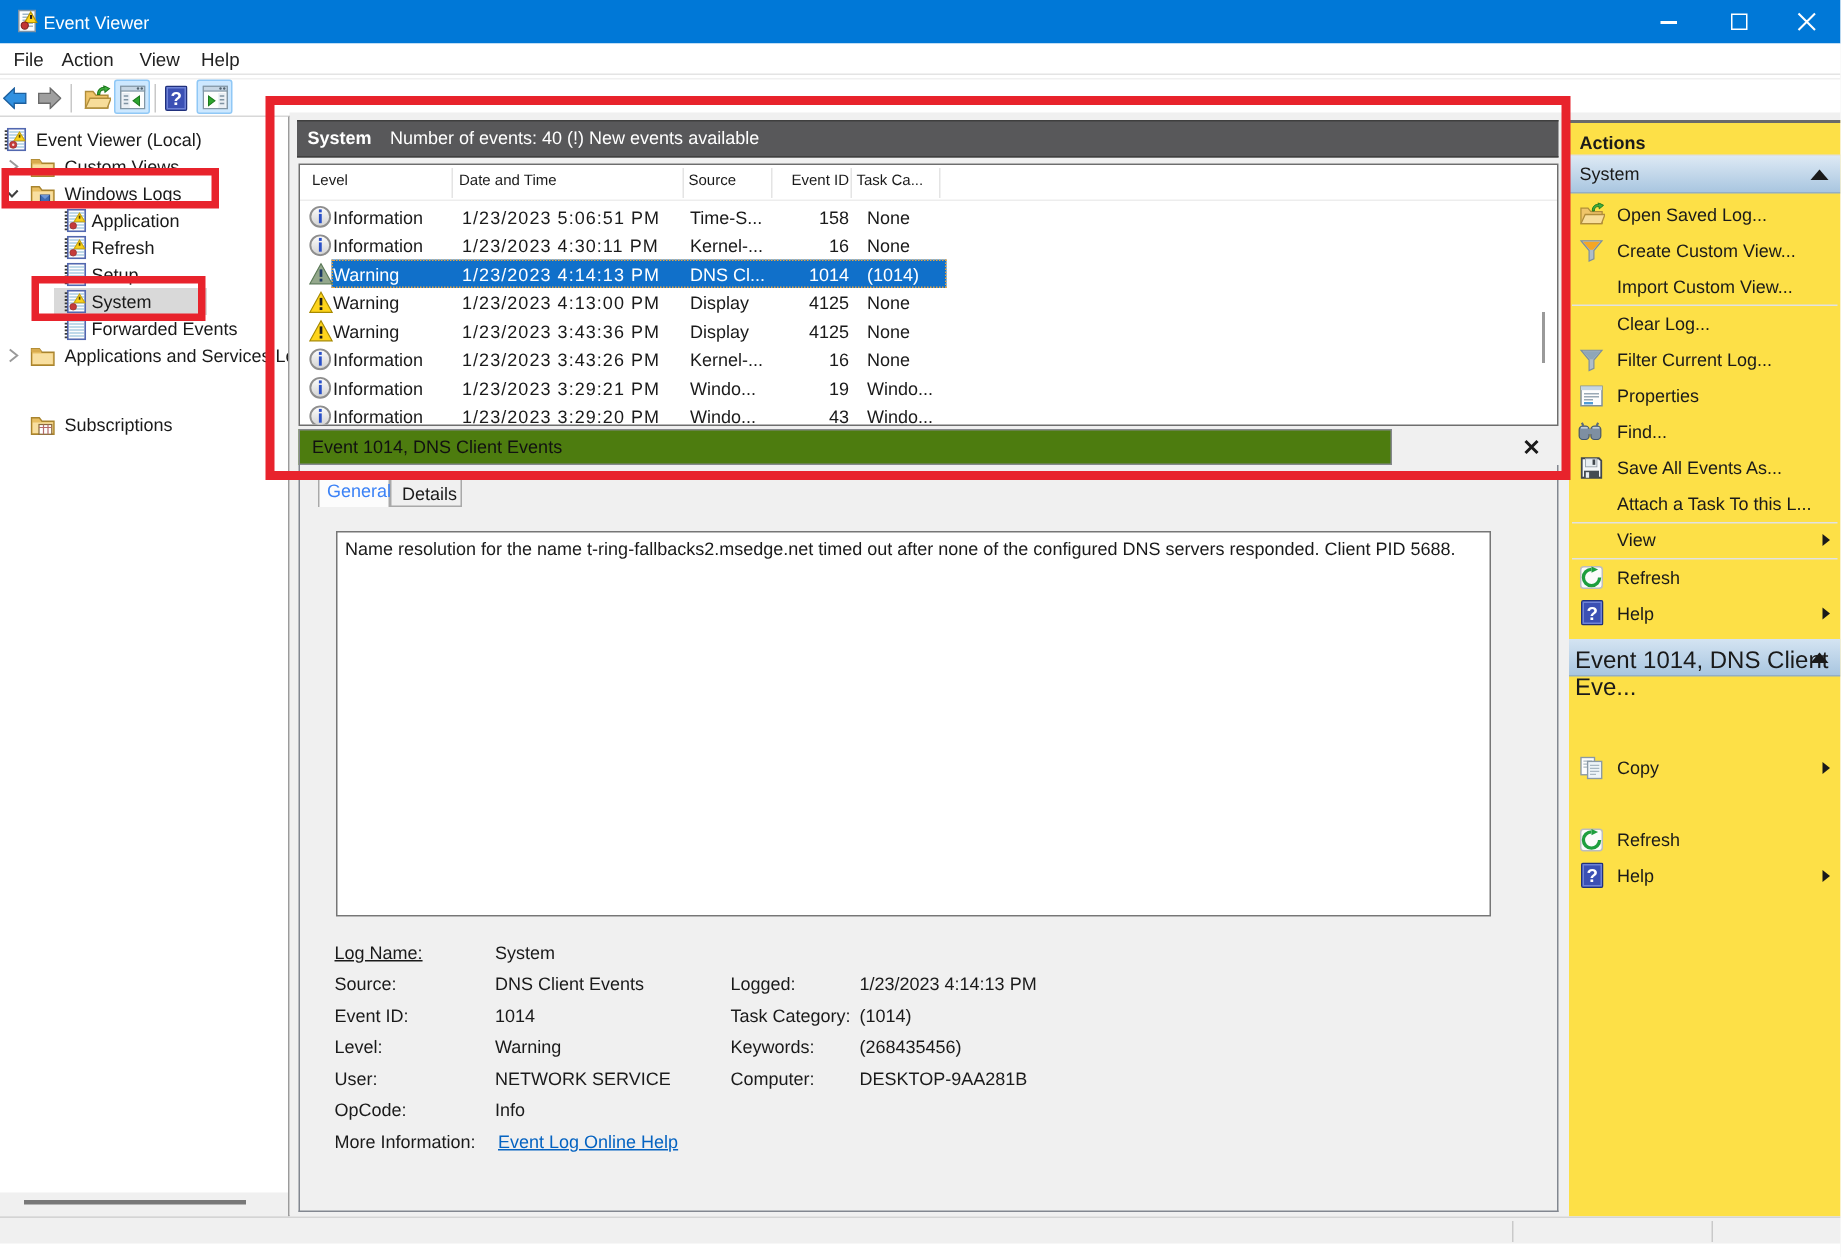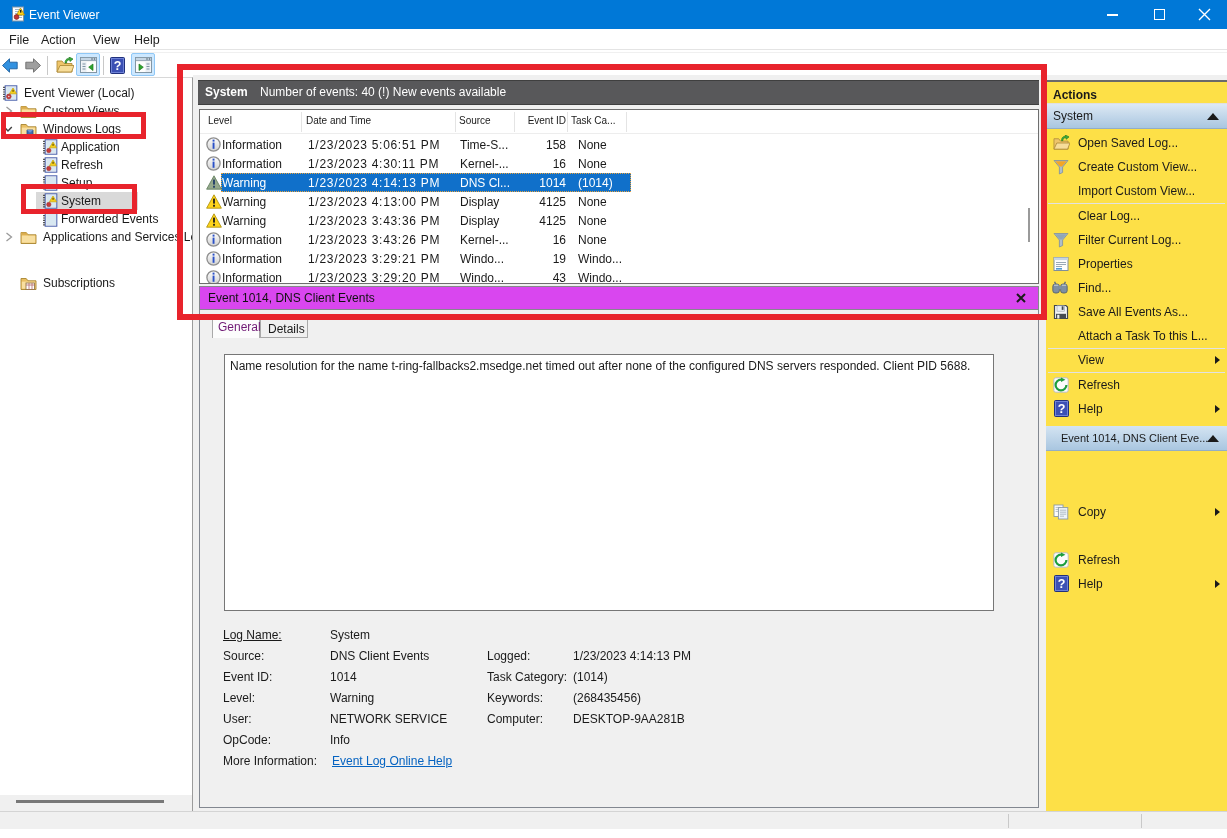--- a/index.html
+++ b/index.html
@@ -20,21 +20,21 @@
   #treepanel{left:0;top:77px;width:193px;height:734px;background:#fff;border-right:1px solid #9b9b9b;border-top:1px solid #d8d8d8;border-bottom:1px solid #9b9b9b;box-sizing:border-box;}
   .trow{position:absolute;height:18px;left:0;width:100%;}
   .tlabel{position:absolute;top:2px;font-size:12px;color:#1a1a1a;white-space:nowrap;}
   #centerbg{left:193px;top:75px;width:853px;height:736px;background:#f0f0f0;}
   #sysbar{left:198px;top:80px;width:841px;height:25px;background:#58585a;border-top:1px solid #3f3f3f;border-bottom:1px solid #3f3f3f;box-sizing:border-box;}
   #listbox{left:199px;top:109px;width:840px;height:175px;background:#fff;border:1px solid #6e6e6e;box-sizing:border-box;overflow:hidden;}
   .colsep{position:absolute;top:2px;width:1px;height:20px;background:#e4e4e4;}
   .hdrtx{position:absolute;top:5px;font-size:10px;color:#1a1a1a;white-space:nowrap;}
   .lrow{position:absolute;left:0;width:100%;height:19px;}
   .ltx{position:absolute;top:3px;font-size:12px;color:#1a1a1a;white-space:nowrap;}
-  #prevbar{left:199px;top:286px;width:840px;height:24px;background:#d946ef;border:1px solid #85888c;box-sizing:border-box;}
+  #prevbar{left:199px;top:286px;width:729px;height:24px;background:#4d7c0f;border:1px solid #85888c;box-sizing:border-box;}
   #prevpane{left:199px;top:310px;width:840px;height:498px;background:#f0f0f0;border:1px solid #828790;border-top:none;box-sizing:border-box;}
   .fieldlbl{position:absolute;font-size:12px;color:#1a1a1a;white-space:nowrap;}
   #actions{left:1046px;top:80px;width:181px;height:731px;background:#fde047;border-top:2px solid #6a6a6a;box-sizing:border-box;}
   .acthdr{position:absolute;left:0;width:181px;height:25px;background:linear-gradient(#dde9f4,#a9c6e0);border-bottom:1px solid #93aec6;box-sizing:border-box;}
   .actitem{position:absolute;left:0;width:181px;height:24px;}
   .actlbl{position:absolute;left:32px;top:5px;font-size:12px;color:#1a1a1a;white-space:nowrap;}
   .actsep{position:absolute;left:2px;width:177px;height:1px;background:#e2e2e2;}
   .arr-r{position:absolute;right:7px;top:8px;width:0;height:0;border-left:5px solid #1a1a1a;border-top:4px solid transparent;border-bottom:4px solid transparent;}
   .arr-up{position:absolute;right:8px;top:9px;width:0;height:0;border-bottom:7px solid #1a1a1a;border-left:6px solid transparent;border-right:6px solid transparent;}
   #statusbar{left:0;top:811px;width:1227px;height:18px;background:#f0f0f0;border-top:1px solid #d4d4d4;box-sizing:border-box;}
@@ -492,21 +492,21 @@
     <path d="M1 1 L9 9 M9 1 L1 9" stroke="#1a1a1a" stroke-width="2"></path>
   </svg>
 </div>
 
 <div class="abs" id="prevpane">
 
   <div style="position:absolute;left:60px;top:9px;width:48px;height:19px;background:#f0f0f0;border:1px solid #a9a9a9;box-sizing:border-box;">
     <div style="position:absolute;left:7px;top:2px;font-size:12px;color:#1a1a1a;">Details</div>
   </div>
   <div style="position:absolute;left:12px;top:6px;width:48px;height:22px;background:#fcfcfc;border:1px solid #a9a9a9;border-bottom:none;box-sizing:border-box;">
-    <div style="position:absolute;left:5px;top:3px;font-size:12px;color:#701a75;">General</div>
+    <div style="position:absolute;left:5px;top:3px;font-size:12px;color:#3b82f6;">General</div>
   </div>
 
   <div style="position:absolute;left:24px;top:44px;width:770px;height:257px;background:#fff;border:1px solid #767676;box-sizing:border-box;">
     <div style="position:absolute;left:5px;top:4px;font-size:12px;color:#1a1a1a;white-space:nowrap;">Name resolution for the name t-ring-fallbacks2.msedge.net timed out after none of the configured DNS servers responded. Client PID 5688.</div>
   </div>
 
   <div class="fieldlbl" style="left:23px;top:318px;text-decoration:underline;">Log Name:</div>
   <div class="fieldlbl" style="left:130px;top:318px;">System</div>
   <div class="fieldlbl" style="left:23px;top:339px;">Source:</div>
   <div class="fieldlbl" style="left:130px;top:339px;">DNS Client Events</div>
@@ -598,21 +598,21 @@
     <div class="actlbl">Refresh</div>
   </div>
   <div class="actitem" style="top:315px;">
     <svg class="icon" style="left:8px;top:3px" width="15" height="17">
         <use href="#sym-help"></use>
       </svg>
     <div class="actlbl">Help</div>
     <div class="arr-r"></div>
   </div>
   <div class="acthdr" style="top:344px;background:linear-gradient(#d4e4f2,#a9c6e0);">
-    <div style="position:absolute;left:15px;top:6px;font-size:11px;color:#1a1a1a;">Event 1014, DNS Client Eve...</div>
+    <div style="position:absolute;left:4px;top:6px;font-size:16px;color:#1a1a1a;">Event 1014, DNS Client Eve...</div>
     <div class="arr-up"></div>
   </div>
   <div class="actitem" style="top:418px;">
     <svg class="icon" style="left:7px;top:4px" width="16" height="16">
         <use href="#sym-copy"></use>
       </svg>
     <div class="actlbl">Copy</div>
     <div class="arr-r"></div>
   </div>
   <div class="actitem" style="top:466px;">

